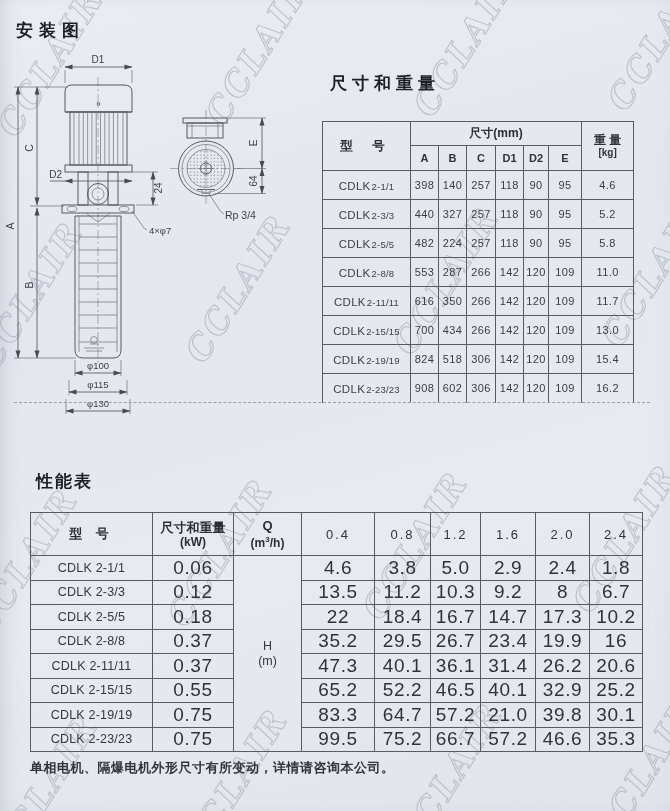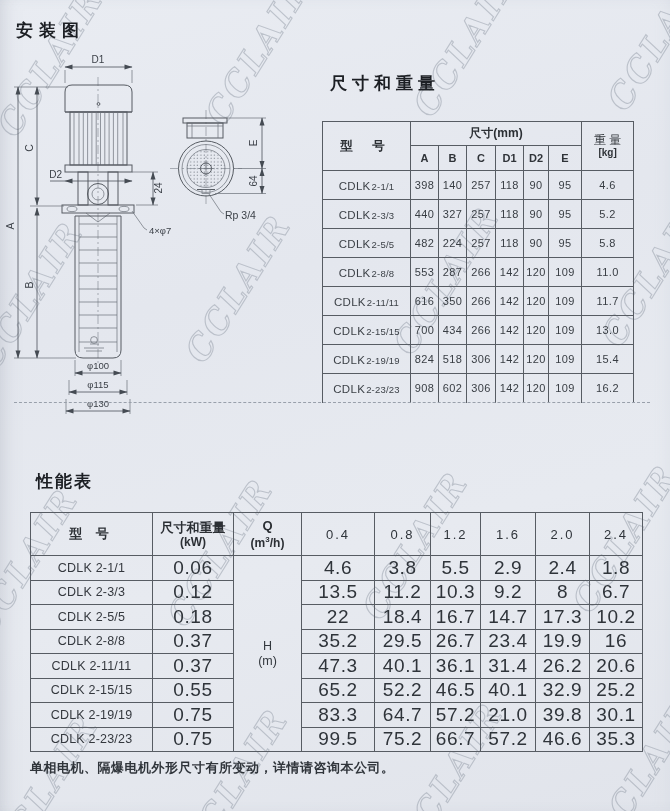--- a/index.html
+++ b/index.html
@@ -41,21 +41,21 @@
   
   table{border-collapse:collapse; table-layout:fixed; position:absolute; z-index:2;}
   td{border:1px solid #575c63; text-align:center; vertical-align:middle; padding:0; overflow:hidden;}
 
   #dimtable{left:322px; top:121px; width:311px; border:1.4px solid #4e535a; border-bottom:none;}
   #dimtable tr.h1{height:24px;} #dimtable tr.h2{height:25px;} #dimtable tr.d{height:29px;}
   #dimtable tr.d:last-child td{border-bottom:none;}
   #dimtable .hd{font-weight:700; font-size:12px; color:#2b2f34;}
   #dimtable .hd-model{letter-spacing:8px; font-size:12.5px;}
   #dimtable .ax{font-weight:700; font-size:11px;}
-  #dimtable .wt .l1{display:block; font-weight:400; font-size:12px; line-height:13px;}
+  #dimtable .wt .l1{display:block; font-weight:700; font-size:12px; line-height:13px;}
   #dimtable .wt .l2{display:block; font-weight:700; font-size:10px; line-height:11px;}
   #dimtable .num{font-size:11px; color:#383d43; letter-spacing:.4px;}
   #dimtable .model{color:#3d4248; white-space:nowrap;}
   #dimtable .model .series{font-size:11.5px; letter-spacing:.3px;}
   #dimtable .model .code{font-size:9.5px; letter-spacing:.2px; margin-left:1px;text-align:center;}
 
   #perftable{left:30px; top:512px; width:612px; border:1.4px solid #4e535a;}
   #perftable tr.ph{height:43px;} #perftable tr.pd{height:24.5px;}
   #perftable .hd{font-weight:700; font-size:13px; color:#2b2f34;}
   #perftable .hd .sub{display:block; font-weight:700; font-size:12px; line-height:14px;}
@@ -342,21 +342,21 @@
       </tr>
       <tr class="pd">
         <td class="pm">CDLK 2-1/1</td>
         <td class="pv">0.06</td>
         <td class="hcell" rowspan="8">
               <span>H</span>
               <span>(m)</span>
             </td>
         <td class="pv">4.6</td>
         <td class="pv">3.8</td>
-        <td class="pv">5.5</td>
+        <td class="pv">5.0</td>
         <td class="pv">2.9</td>
         <td class="pv">2.4</td>
         <td class="pv">1.8</td>
       </tr>
       <tr class="pd">
         <td class="pm">CDLK 2-3/3</td>
         <td class="pv">0.12</td>
         <td class="pv">13.5</td>
         <td class="pv">11.2</td>
         <td class="pv">10.3</td>

